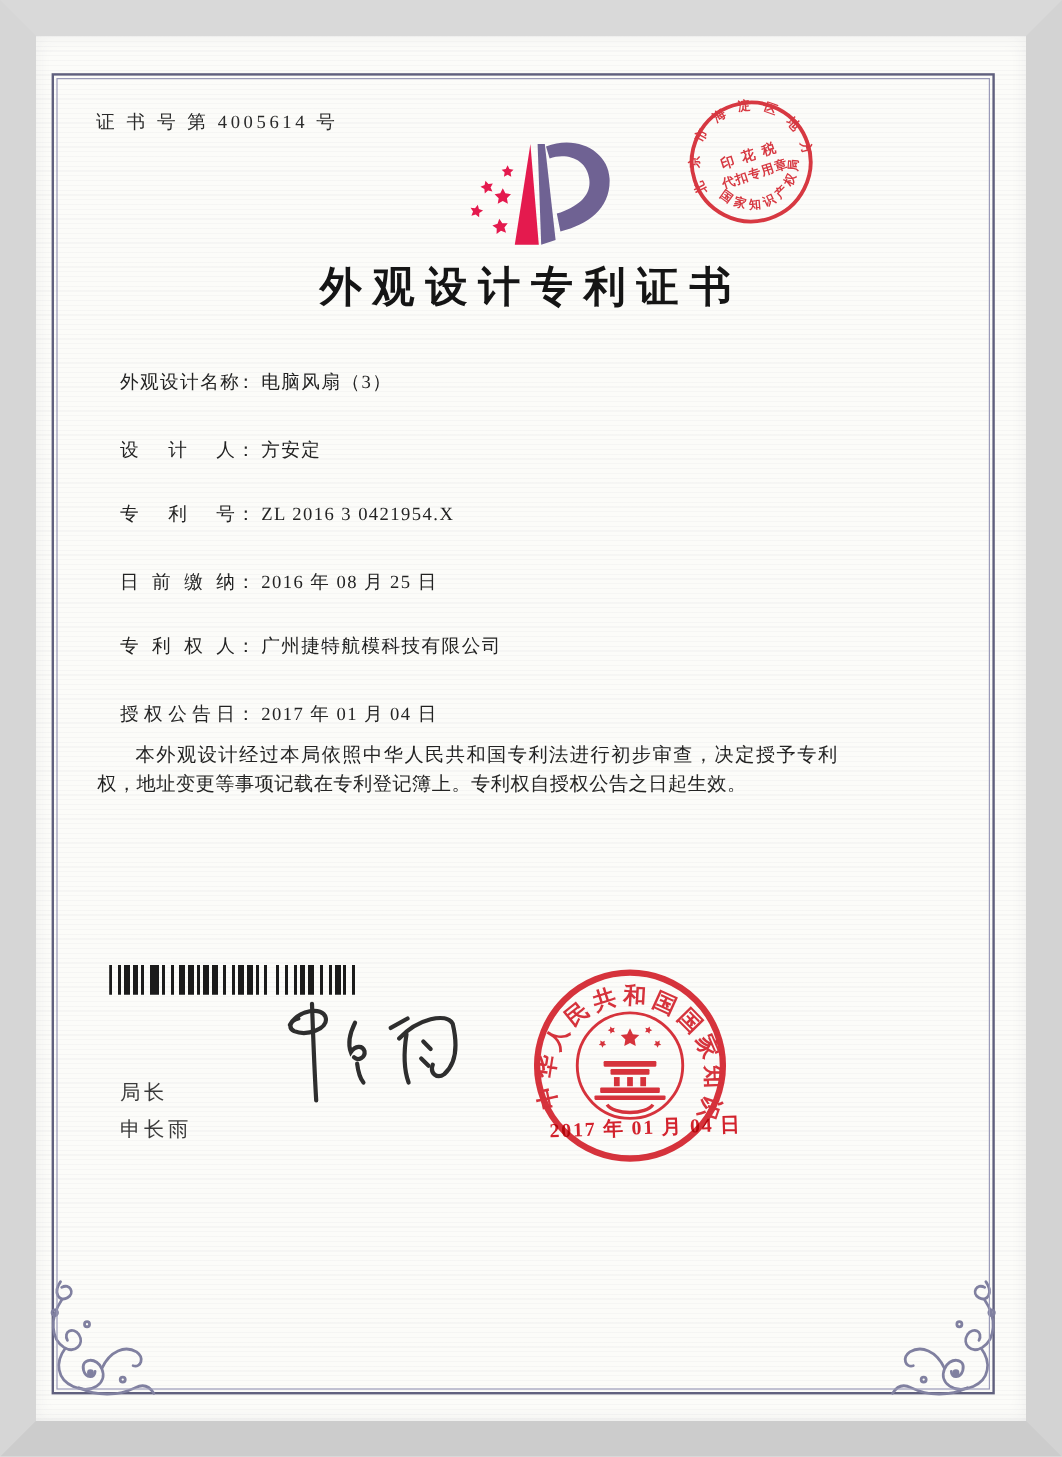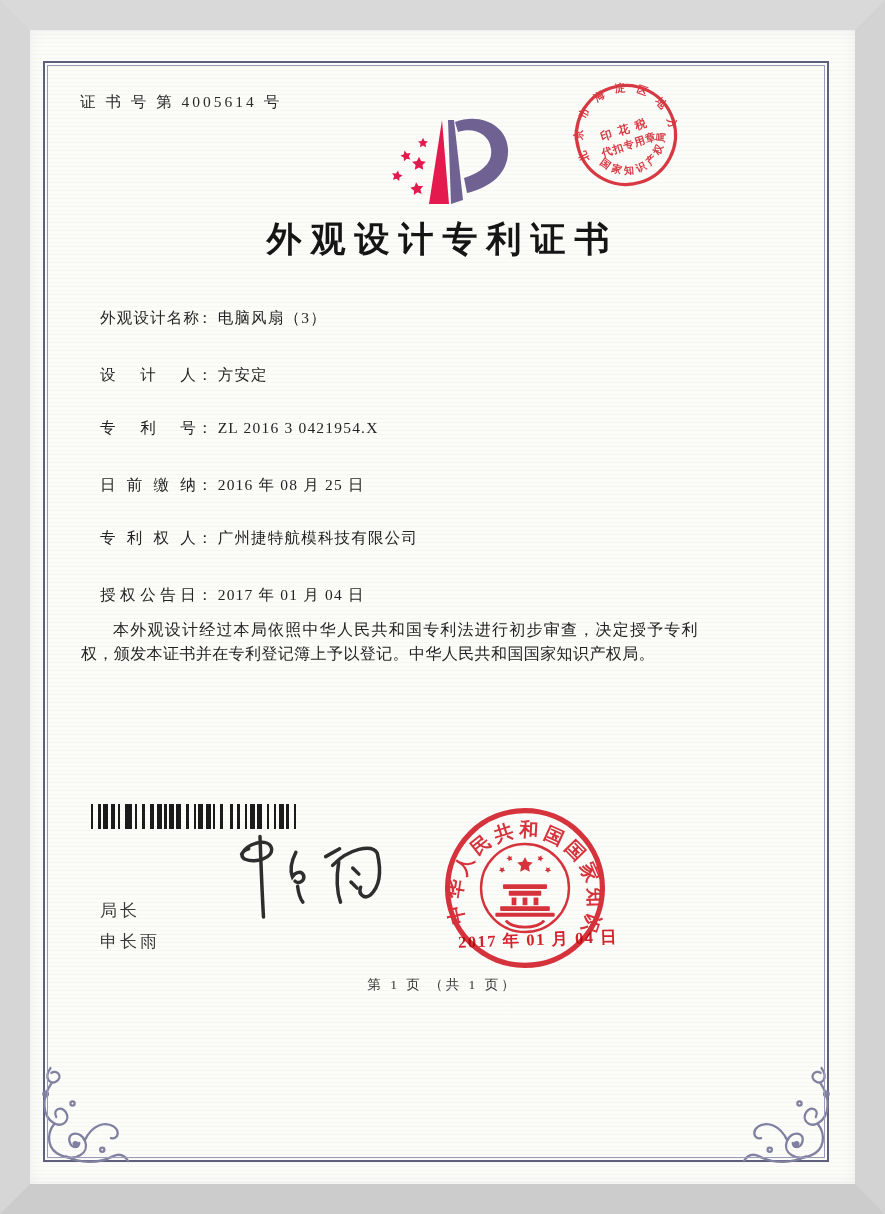--- a/index.html
+++ b/index.html
@@ -106,21 +106,21 @@
     <div class="fields">
       <div class="frow" style="top:0"><span class="flabel">外观设计名称</span><span class="fcolon">：</span><span class="fvalue">电脑风扇（3）</span></div>
       <div class="frow" style="top:57px"><span class="flabel">设计人</span><span class="fcolon">：</span><span class="fvalue">方安定</span></div>
       <div class="frow" style="top:110px"><span class="flabel">专利号</span><span class="fcolon">：</span><span class="fvalue">ZL 2016 3 0421954.X</span></div>
       <div class="frow" style="top:167px"><span class="flabel">日前缴纳</span><span class="fcolon">：</span><span class="fvalue">2016 年 08 月 25 日</span></div>
       <div class="frow" style="top:220px"><span class="flabel">专利权人</span><span class="fcolon">：</span><span class="fvalue">广州捷特航模科技有限公司</span></div>
       <div class="frow" style="top:277px"><span class="flabel">授权公告日</span><span class="fcolon">：</span><span class="fvalue">2017 年 01 月 04 日</span></div>
     </div>
 
     <div class="paras">
-      <p>本外观设计经过本局依照中华人民共和国专利法进行初步审查，决定授予专利权，颁发本证书并在专利登记簿上予以登记。中华人民共和国国家知识产权局。</p>
+      <p>本外观设计经过本局依照中华人民共和国专利法进行初步审查，决定授予专利权，地址变更等事项记载在专利登记簿上。专利权自授权公告之日起生效。</p>
     </div>
 
     <svg class="barcode" viewBox="0 0 205 25" preserveAspectRatio="none" shape-rendering="crispEdges">
         <g fill="#1b1b1b">
           <rect x="0" y="0" width="2.4404761904761907" height="25"></rect>
           <rect x="7.321428571428572" y="0" width="2.4404761904761907" height="25"></rect>
           <rect x="12.202380952380953" y="0" width="4.880952380952381" height="25"></rect>
           <rect x="19.523809523809526" y="0" width="4.880952380952381" height="25"></rect>
           <rect x="26.8452380952381" y="0" width="2.4404761904761907" height="25"></rect>
           <rect x="34.16666666666667" y="0" width="7.321428571428572" height="25"></rect>
@@ -186,21 +186,20 @@
         <rect x="-2.5" y="10" width="5" height="8"></rect>
         <rect x="9" y="10" width="5" height="8"></rect>
         <rect x="-26" y="19" width="52" height="5" rx="1"></rect>
         <rect x="-31" y="26" width="62" height="4" rx="1"></rect>
         <path d="M -20,34 A 21,10 0 0 0 20,34" fill="none" stroke="#d7232e" stroke-width="3"></path>
       </g>
     </svg>
 
     <div class="date-stamp">2017 年 01 月 04 日</div>
 
-    <div class="page-footer">第 1 页 （共 1 页）</div>
 
     <svg class="tax-stamp" viewBox="-60 -60 120 120">
       <circle r="54" fill="none" stroke="#d7232e" stroke-width="3.5"></circle>
       <path id="taxTop" d="M -45,17 A 48,48 0 1 1 45,17" fill="none"></path>
       <path id="taxBot" d="M -40,13 A 42,42 0 0 0 40,13" fill="none"></path>
       <text font-size="11.5" font-weight="bold" fill="#d7232e">
         <textPath href="#taxTop" startOffset="4" textLength="240">北京市海淀区地方税务局</textPath>
       </text>
       <text font-size="11" font-weight="bold" fill="#d7232e">
         <textPath href="#taxBot" startOffset="8" textLength="100">国家知识产权局</textPath>

